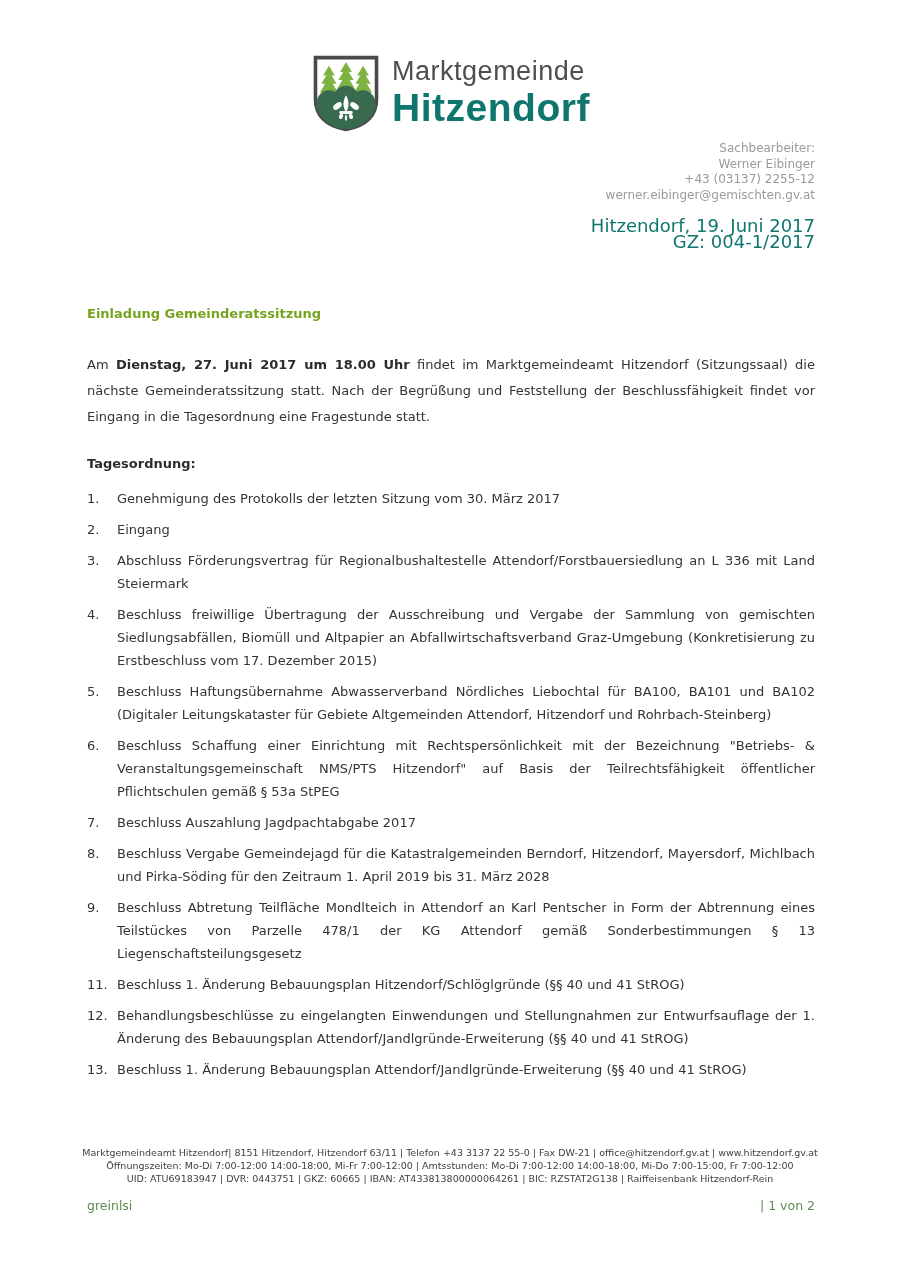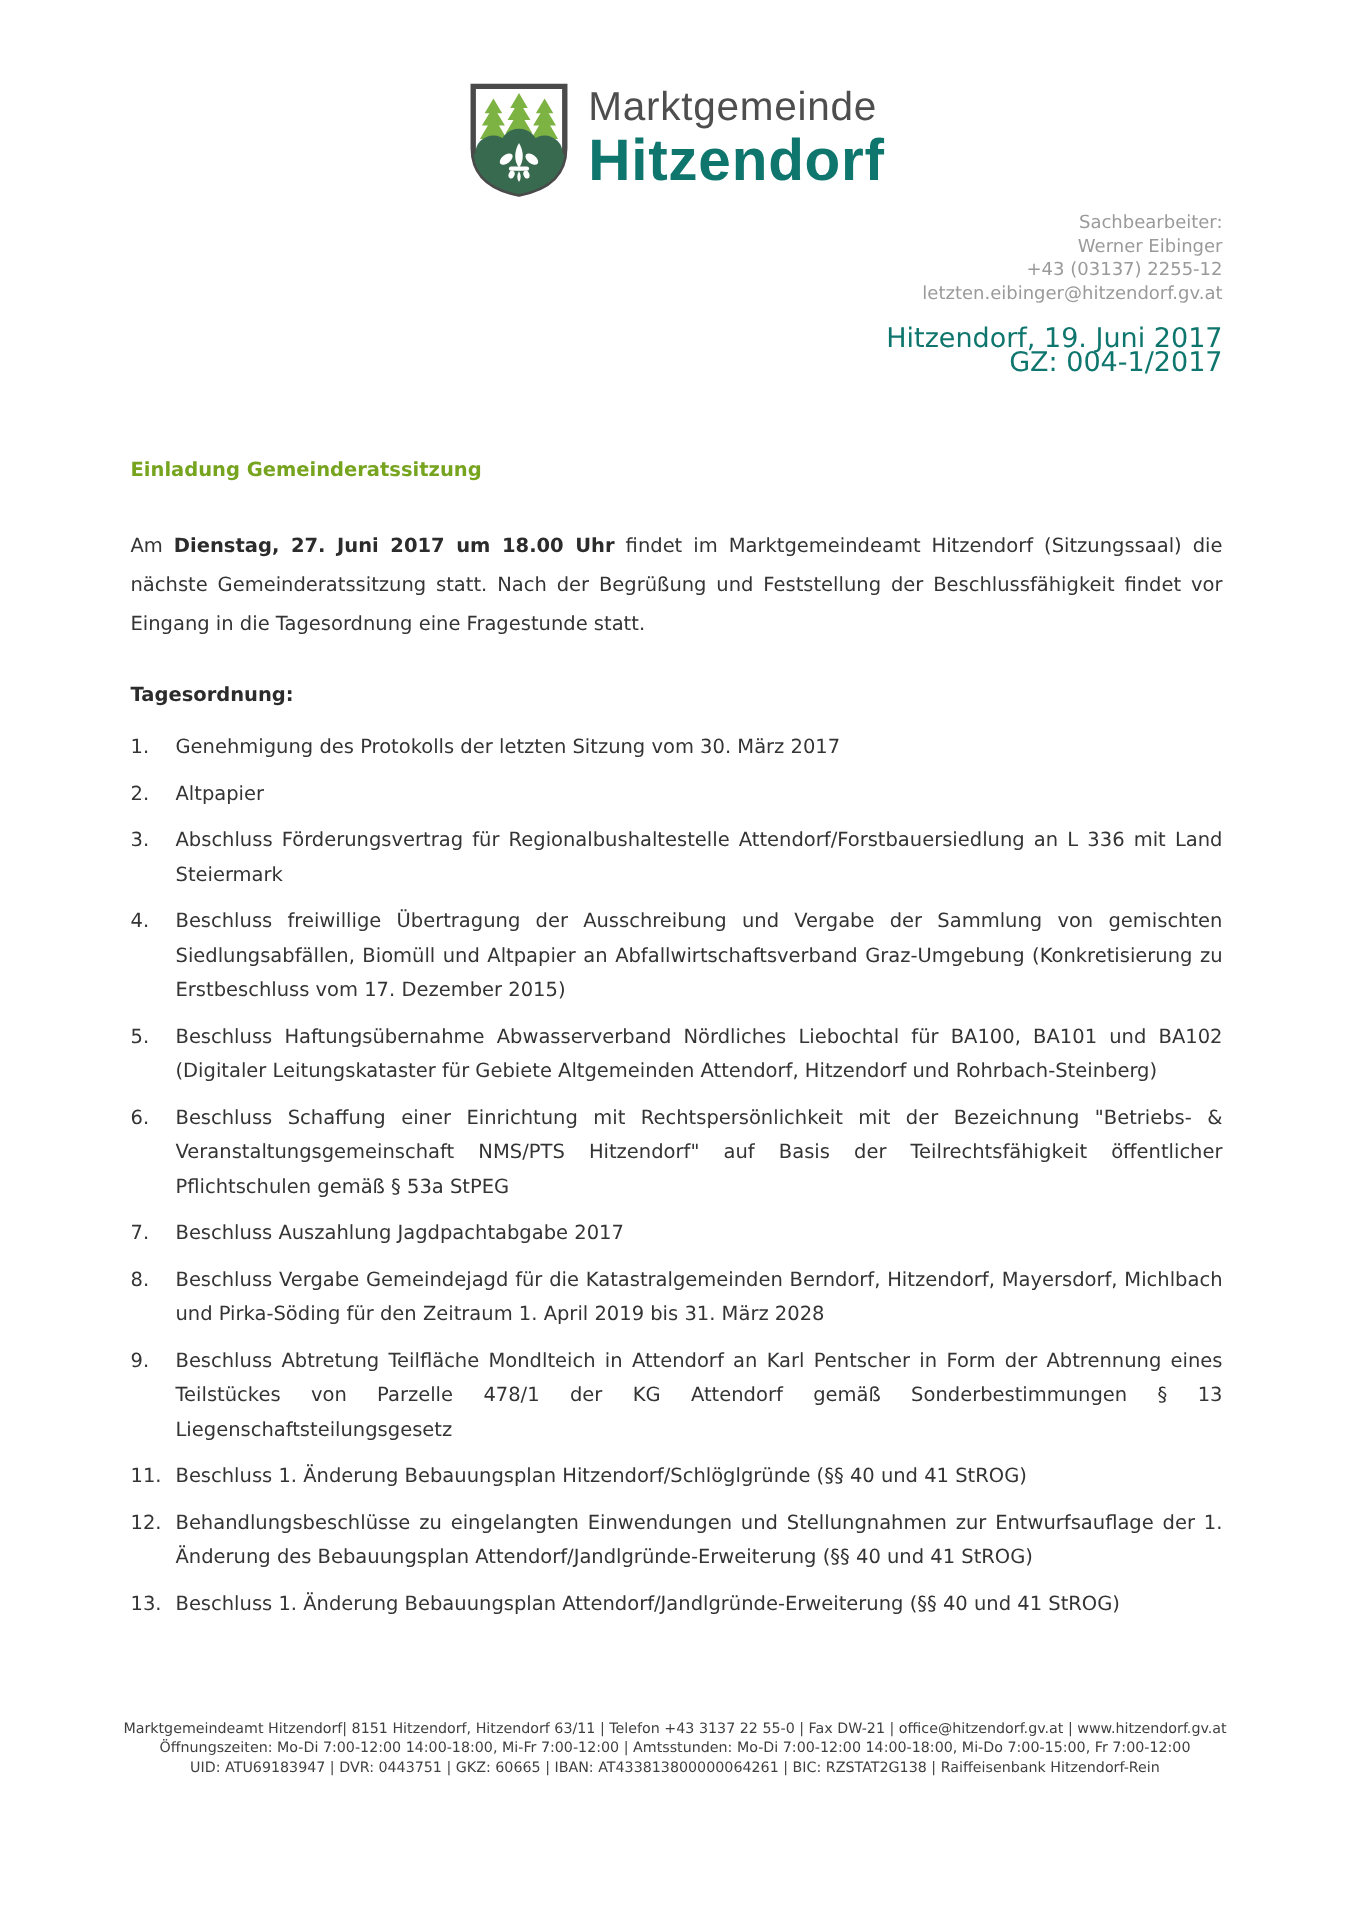--- a/index.html
+++ b/index.html
@@ -184,39 +184,39 @@
     <div class="logo-text">
       <div class="org-type">Marktgemeinde</div>
       <div class="org-name">Hitzendorf</div>
     </div>
   </div>
 
   <div class="contact-block">
     <div>Sachbearbeiter:</div>
     <div>Werner Eibinger</div>
     <div>+43 (03137) 2255-12</div>
-    <div>letzten.eibinger@hitzendorf.gv.at</div>
+    <div>werner.eibinger@gemischten.gv.at</div>
   </div>
 
   <div class="date-block">
     <div>Hitzendorf, 19. Juni 2017</div>
     <div>GZ: 004-1/2017</div>
   </div>
 
   <div class="doc-title">Einladung Gemeinderatssitzung</div>
 
   <div class="content">
     <p class="intro"><span>Am </span><b>Dienstag, 27. Juni 2017 um 18.00 Uhr</b><span> findet im Marktgemeindeamt Hitzendorf (Sitzungssaal) die nächste Gemeinderatssitzung statt. Nach der Begrüßung und Feststellung der Beschlussfähigkeit findet vor Eingang in die Tagesordnung eine Fragestunde statt.</span></p>
 
     <div class="agenda-heading">Tagesordnung:</div>
 
     <ol class="agenda">
       <li><span class="num">1.</span><span>Genehmigung des Protokolls der letzten Sitzung vom 30. März 2017</span></li>
 
-      <li><span class="num">2.</span><span>Altpapier</span></li>
+      <li><span class="num">2.</span><span>Eingang</span></li>
 
       <li><span class="num">3.</span><span>Abschluss Förderungsvertrag für Regionalbushaltestelle Attendorf/Forstbauersiedlung an L 336 mit Land Steiermark</span></li>
 
       <li><span class="num">4.</span><span>Beschluss freiwillige Übertragung der Ausschreibung und Vergabe der Sammlung von gemischten Siedlungsabfällen, Biomüll und Altpapier an Abfallwirtschaftsverband Graz-Umgebung (Konkretisierung zu Erstbeschluss vom 17. Dezember 2015)</span></li>
 
       <li><span class="num">5.</span><span>Beschluss Haftungsübernahme Abwasserverband Nördliches Liebochtal für BA100, BA101 und BA102 (Digitaler Leitungskataster für Gebiete Altgemeinden Attendorf, Hitzendorf und Rohrbach-Steinberg)</span></li>
 
       <li><span class="num">6.</span><span>Beschluss Schaffung einer Einrichtung mit Rechtspersönlichkeit mit der Bezeichnung "Betriebs- &amp; Veranstaltungsgemeinschaft NMS/PTS Hitzendorf" auf Basis der Teilrechtsfähigkeit öffentlicher Pflichtschulen gemäß § 53a StPEG</span></li>
 
       <li><span class="num">7.</span><span>Beschluss Auszahlung Jagdpachtabgabe 2017</span></li>
@@ -234,14 +234,18 @@
     </ol>
 
   </div>
 
   <div class="footer">
     <div>Marktgemeindeamt Hitzendorf| 8151 Hitzendorf, Hitzendorf 63/11 | Telefon +43 3137 22 55-0 | Fax DW-21 | office@hitzendorf.gv.at | www.hitzendorf.gv.at</div>
     <div>Öffnungszeiten: Mo-Di 7:00-12:00 14:00-18:00, Mi-Fr 7:00-12:00 | Amtsstunden: Mo-Di 7:00-12:00 14:00-18:00, Mi-Do 7:00-15:00, Fr 7:00-12:00</div>
     <div>UID: ATU69183947 | DVR: 0443751 | GKZ: 60665 | IBAN: AT433813800000064261 | BIC: RZSTAT2G138 | Raiffeisenbank Hitzendorf-Rein</div>
   </div>
 
+  <div class="bottom-row">
+    <span>greinlsi</span>
+    <span>| 1 von 2</span>
+  </div>
 
 </div>
 
 </body></html>

